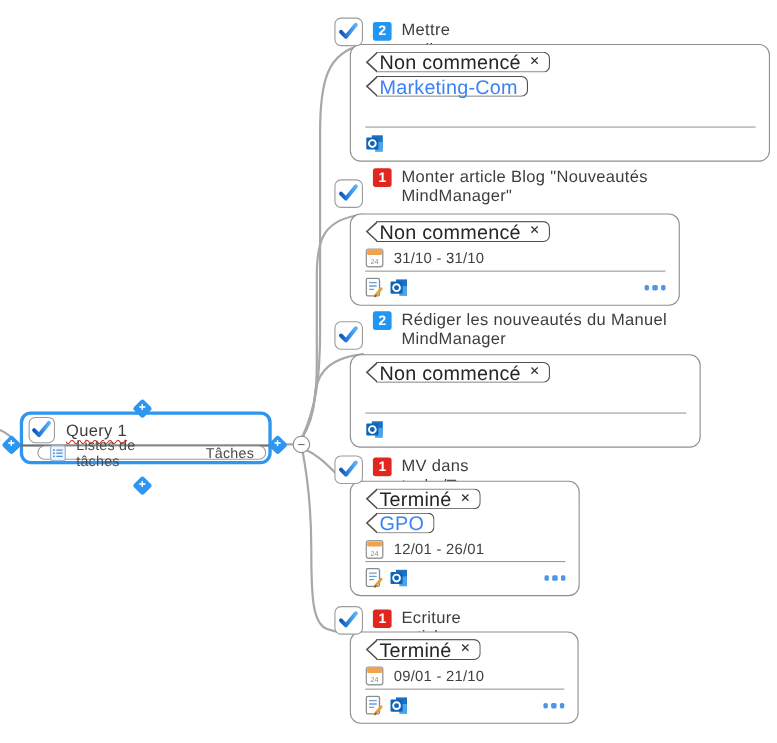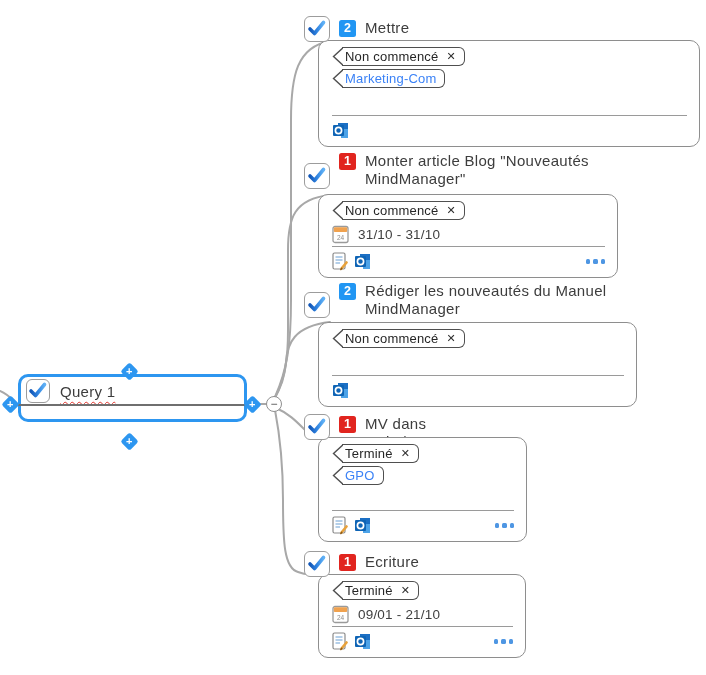--- a/index.html
+++ b/index.html
@@ -27,21 +27,21 @@
     text-decoration-color:#e0342c;text-decoration-thickness:1px;text-underline-offset:4px;}
 
   .card{position:absolute;background:#fff;border:1.6px solid #8e8e8e;border-radius:10px;
     box-sizing:border-box;padding:6px 12px 6px 13px;display:flex;flex-direction:column;z-index:2;}
 
   .tags{display:flex;flex-direction:column;align-items:flex-start;gap:3px;}
   .tag{position:relative;display:inline-flex;align-items:center;height:19px;
     border:1.4px solid #4f4f4f;border-left:none;border-radius:0 6px 6px 0;
     padding:0 8px 0 3px;margin-left:10px;background:#fff;box-sizing:border-box;}
   .tag-pt{position:absolute;left:-10px;top:-1.4px;height:19px;width:11px;}
-  .tag-label{font-size:13px;color:#262626;letter-spacing:.2px;line-height:1;text-align:center;}
+  .tag-label{font-size:18px;color:#262626;letter-spacing:.2px;line-height:1;text-align:center;}
   .tag.muted .tag-label{color:#3b82f6;}
   .tag-close{font-size:11px;color:#2f2f2f;margin-left:8px;line-height:1;}
   .tag-close:empty{display:none;}
 
   .daterow{display:flex;align-items:center;gap:9px;margin-top:5px;}
   .dates{font-size:13.5px;color:#3f3f3f;letter-spacing:.2px;}
 
   .cardfoot{margin-top:auto;}
   .divider{border-top:1.4px solid #9a9a9a;width:100%;}
   .iconsrow{display:flex;align-items:center;gap:6px;margin-top:5px;height:19px;}
@@ -111,20 +111,33 @@
   <div class="query-node">
     <div class="q-top">
       <span class="checkbox q-check">
         <svg width="20" height="20" viewBox="0 0 20 20">
           <path d="M3 10 L7.5 14.5 L16.5 3.5" fill="none" stroke="url(#ckgrad)" stroke-width="3.6" stroke-linecap="round" stroke-linejoin="round"></path>
         </svg>
       </span>
       <span class="q-title misspelled">Query 1</span>
     </div>
     <div class="q-divider"></div>
+    <div class="q-panel">
+      <svg width="16" height="16" viewBox="0 0 16 16">
+        <rect x="1" y="1" width="14" height="14" rx="2" fill="#eef5fc" stroke="#9bb8d4" stroke-width="1.2"></rect>
+        <circle cx="4.2" cy="5" r="0.9" fill="#4a90d9"></circle>
+          <path d="M6.5 5 h6" stroke="#4a90d9" stroke-width="1.2"></path>
+        <circle cx="4.2" cy="8" r="0.9" fill="#4a90d9"></circle>
+          <path d="M6.5 8 h6" stroke="#4a90d9" stroke-width="1.2"></path>
+        <circle cx="4.2" cy="11" r="0.9" fill="#4a90d9"></circle>
+          <path d="M6.5 11 h6" stroke="#4a90d9" stroke-width="1.2"></path>
+      </svg>
+      <span class="q-tab">Listes de tâches</span>
+      <span class="q-tab">Tâches</span>
+    </div>
   </div>
 
   <div class="handle" id="h-top" style="background: rgb(45, 150, 240);">
       <span>+</span>
     </div>
   <div class="handle" id="h-bottom" style="background: rgb(45, 150, 240);">
       <span>+</span>
     </div>
   <div class="handle" id="h-left" style="background: rgb(45, 150, 240);">
       <span>+</span>
@@ -285,20 +298,28 @@
           <span class="tag-close">✕</span>
         </span>
         <span class="tag muted">
           <svg class="tag-pt" viewBox="0 0 11 19" preserveAspectRatio="none">
               <path d="M11 0.7 L1.5 9.5 L11 18.3" fill="#fff" stroke="#4f4f4f" stroke-width="1.4"></path>
             </svg>
           <span class="tag-label">GPO</span>
 
         </span>
       </div>
+      <div class="daterow">
+        <svg width="17" height="19" viewBox="0 0 17 19">
+          <rect x="1" y="1.5" width="15" height="16" rx="2" fill="#fff" stroke="#9a9a9a" stroke-width="1.3"></rect>
+          <rect x="1.8" y="2.3" width="13.4" height="4.6" rx="1" fill="#f0a24f"></rect>
+          <text x="8.5" y="15" font-size="6.5" fill="#8a8a8a" text-anchor="middle" font-family="Liberation Sans">24</text>
+        </svg>
+        <span class="dates">12/01 - 26/01</span>
+      </div>
       <div class="cardfoot">
         <div class="divider"></div>
         <div class="iconsrow">
           <svg width="16" height="19" viewBox="0 0 16 19">
             <rect x="1" y="1" width="12" height="16" rx="1.5" fill="#fff" stroke="#8a8a8a" stroke-width="1.2"></rect>
             <path d="M3.5 5 h7 M3.5 8 h7 M3.5 11 h4.5" stroke="#6b9fd4" stroke-width="1.2"></path>
             <path d="M14.5 10.5 L9.5 16.5" stroke="#e8a23c" stroke-width="2.6" stroke-linecap="round"></path>
             <path d="M8.8 17.6 L9.8 16.3" stroke="#8a5a1a" stroke-width="1.4" stroke-linecap="round"></path>
           </svg>
           <svg width="17" height="17" viewBox="0 0 17 17">

